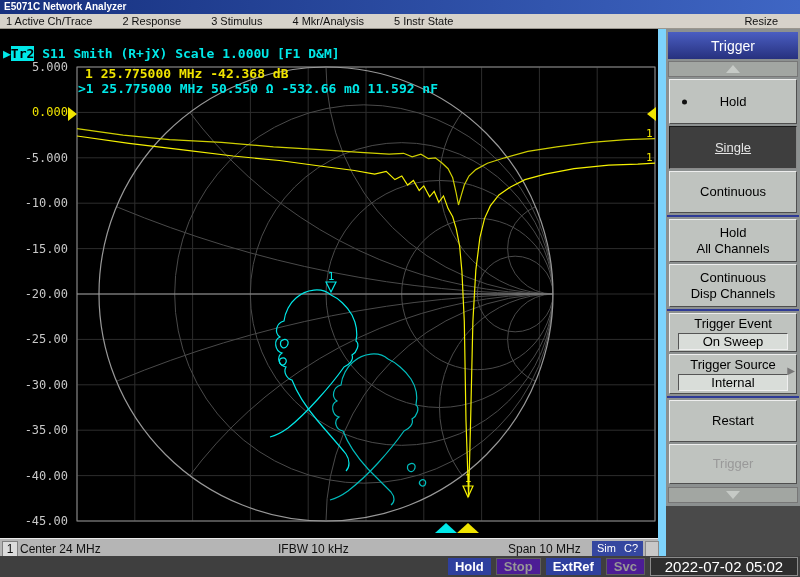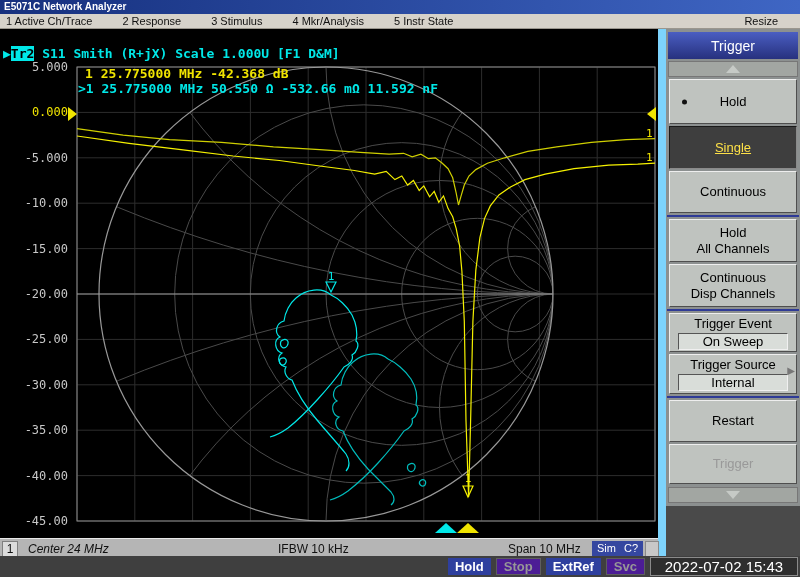--- a/index.html
+++ b/index.html
@@ -30,21 +30,21 @@
   .sb-head{height:27px;margin:3px 2px 0 2px;background:linear-gradient(#4a5ec2,#27317e);
     color:#fff;font:14px "Liberation Sans",sans-serif;display:flex;align-items:center;justify-content:center;}
   .scrollstrip{height:14px;margin:2px 2px 1px 2px;background:#a2a6a2;display:flex;align-items:center;justify-content:center;
     border:1px solid #777;}
   .tri-up{width:0;height:0;border-left:7px solid transparent;border-right:7px solid transparent;border-bottom:8px solid #c6cac6;}
   .tri-dn{width:0;height:0;border-left:7px solid transparent;border-right:7px solid transparent;border-top:8px solid #c6cac6;}
   .sb-btn{position:relative;margin:1px 3px;background:#bfc3bf;color:#000;
     border-top:1px solid #eee;border-left:1px solid #eee;border-right:1px solid #4e4e4e;border-bottom:1px solid #4e4e4e;
     display:flex;flex-direction:column;align-items:center;justify-content:center;
     font:13px "Liberation Sans",sans-serif;text-align:center;line-height:16px;}
-  .sb-btn.pressed{background:#3e3e3e;color:#fde047;border-top-color:#1a1a1a;border-left-color:#1a1a1a;
+  .sb-btn.pressed{background:#3e3e3e;color:#e5e5e5;border-top-color:#1a1a1a;border-left-color:#1a1a1a;
     border-right-color:#8a8a8a;border-bottom-color:#8a8a8a;text-decoration:underline;}
   .sb-btn.disabled{color:#999;}
   .sb-btn .dot{position:absolute;left:12px;top:50%;transform:translateY(-50%);width:5px;height:5px;border-radius:50%;background:#111;}
   .sb-btn .subval{background:#d9ddd9;border:1px solid;border-color:#555 #f0f0f0 #f0f0f0 #555;
     width:86%;margin-top:1px;line-height:15px;}
   .sb-btn .chev{position:absolute;right:1px;top:8px;color:#777;font-size:10px;}
   .sb-sep{height:2px;background:#2e3a96;margin:1px 1px;}
   .sb-fill{flex:1;background:#4a4a4a;margin-top:2px;}
   .taskbar{position:absolute;left:0;top:556px;width:800px;height:21px;background:#3f3f3f;
     display:flex;align-items:center;justify-content:flex-end;gap:5px;padding-right:2px;box-sizing:border-box;}
@@ -170,21 +170,21 @@
         <polygon points="463,457 473,457 468,468" fill="none" stroke="#f5f100" stroke-width="1.2"></polygon>
       </g>
       <polygon points="435,504 457,504 446,494" fill="#00e8e8"></polygon>
       <polygon points="457,504 479,504 468,494" fill="#f0e400"></polygon>
       <text x="85" y="49" fill="#f0e400" font-size="13" font-weight="bold" id="mk1">1   25.775000 MHz -42.368 dB</text>
       <text x="78" y="64" fill="#00e8e8" font-size="13" font-weight="bold" id="mk2">&gt;1  25.775000 MHz  50.550 Ω -532.66 mΩ  11.592 nF</text>
     </svg>
 
     <div class="statusbar">
       <div class="chbox">1</div>
-      <div class="sb-abs" style="left:28px;font-style:italic;">Center 24 MHz</div>
+      <div class="sb-abs" style="left:20px;">Center 24 MHz</div>
       <div class="sb-abs" style="left:278px;">IFBW 10 kHz</div>
       <div class="sb-abs" style="left:508px;">Span 10 MHz</div>
       <div class="badge" style="left:592px;" id="badge0">Sim</div>
       <div class="badge" style="left:619px;" id="badge1">C?</div>
       <div class="grip" style="left:645px;"></div>
     </div>
   </div>
 
   <div class="sidebar">
     <div class="sb-head">Trigger</div>
@@ -236,14 +236,14 @@
   </div>
 </div>
 
 <div class="taskbar">
   <span id="tb-items" style="display:flex;gap:5px;">
       <span class="tb-item tb-on">Hold</span>
       <span class="tb-item tb-dim">Stop</span>
       <span class="tb-item tb-on">ExtRef</span>
       <span class="tb-item tb-dim">Svc</span>
     </span>
-  <span class="tb-clock">2022-07-02 15:43</span>
+  <span class="tb-clock">2022-07-02 05:02</span>
 </div>
 
 </body></html>

